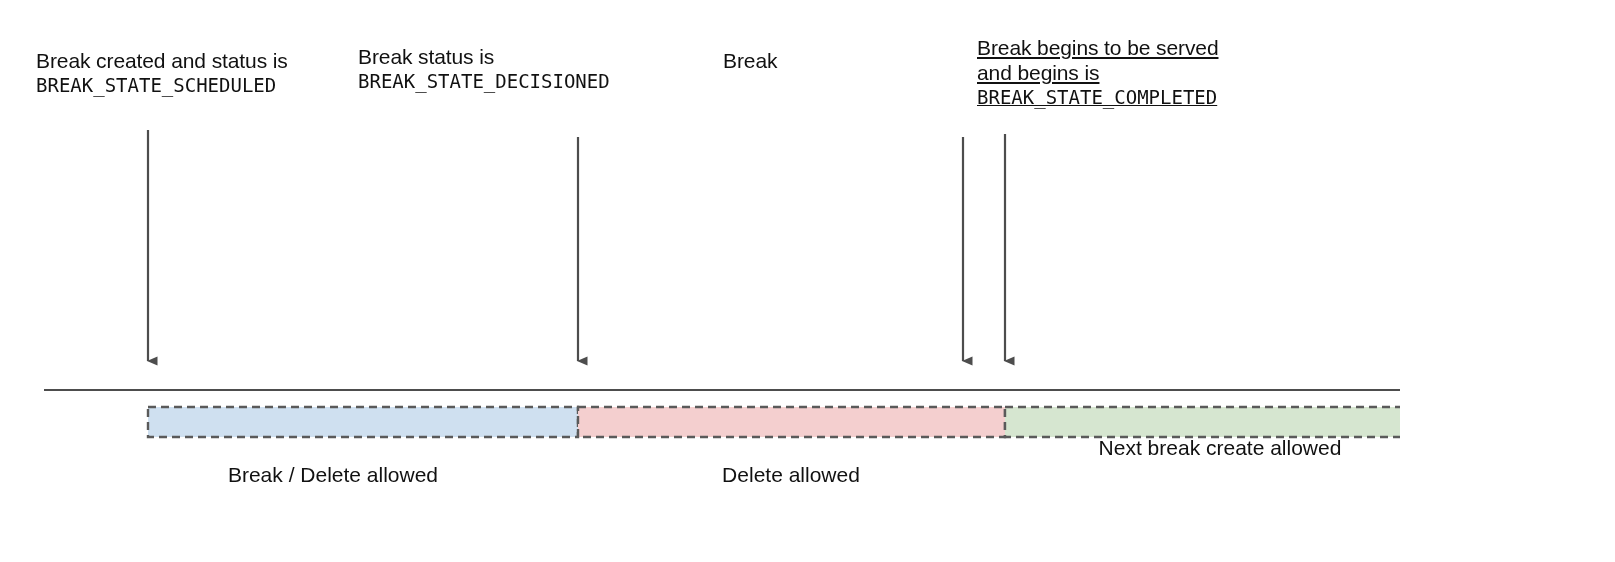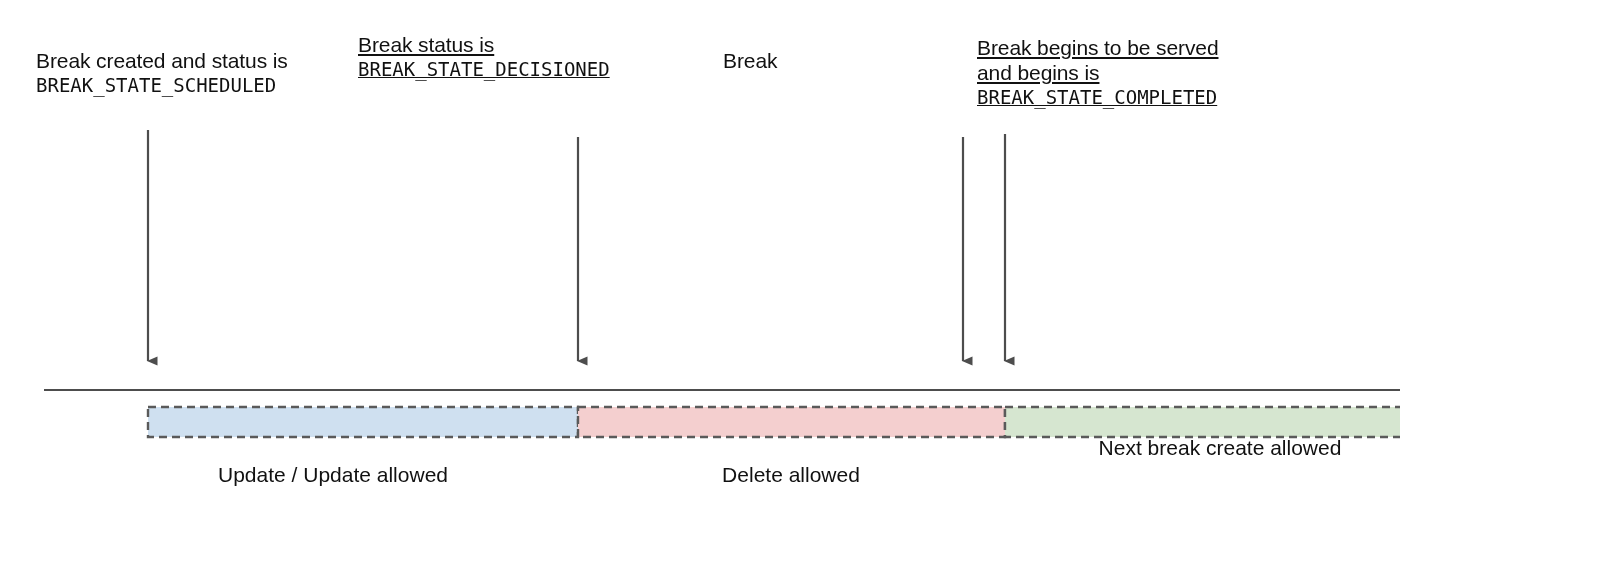--- a/index.html
+++ b/index.html
@@ -90,34 +90,34 @@
       <rect x="578" y="407" width="427" height="30" fill="#f4cfcf" stroke="#5a5a5a" stroke-width="2.4" stroke-dasharray="8 5"></rect>
       <rect x="1005" y="407" width="430" height="30" fill="#d6e6d0" stroke="#5a5a5a" stroke-width="2.4" stroke-dasharray="8 5"></rect>
     </g>
   </svg>
 
   <div class="annot" style="left:36px; top:48px;">
     <div class="prose">Break created and status is</div>
     <div class="code">BREAK_STATE_SCHEDULED</div>
   </div>
 
-  <div class="annot" style="left:358px; top:32px;text-decoration:underline;">
+  <div class="annot" style="left:358px; top:44px;">
     <div class="prose">Break status is</div>
     <div class="code">BREAK_STATE_DECISIONED</div>
   </div>
 
   <div class="annot" style="left:723px; top:48px;text-align:right;">
     <div class="prose">Break</div>
   </div>
 
   <div class="annot" style="left:977px; top:35px;text-decoration:underline;">
     <div class="prose">Break begins to be served</div>
     <div class="prose">and begins is</div>
     <div class="code">BREAK_STATE_COMPLETED</div>
   </div>
 
   <div id="axis-label" style="left:1520px; top:370px;margin-top:32px;">time</div>
 
-  <div class="caption" style="left:333px; top:463px;">Update / Update allowed</div>
+  <div class="caption" style="left:333px; top:463px;">Break / Delete allowed</div>
   <div class="caption" style="left:791px; top:463px;">Delete allowed</div>
   <div class="caption" style="left:1220px; top:436px;">Next break create allowed</div>
 
 </div>
 
 </body></html>

